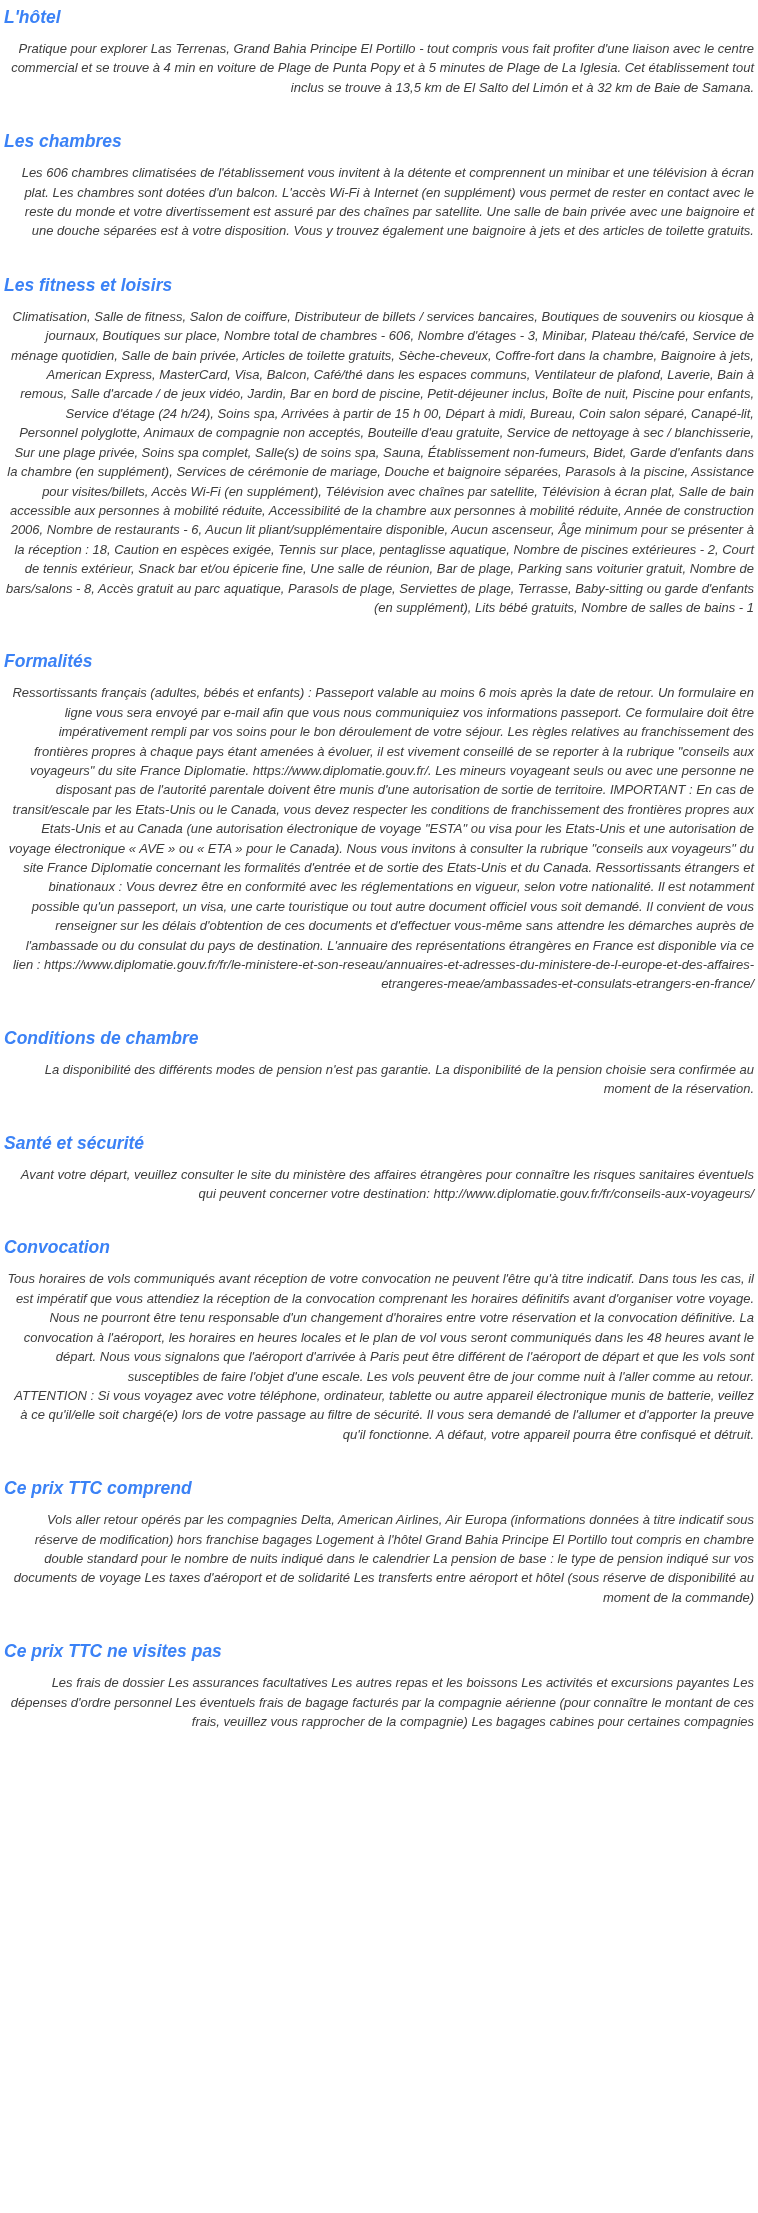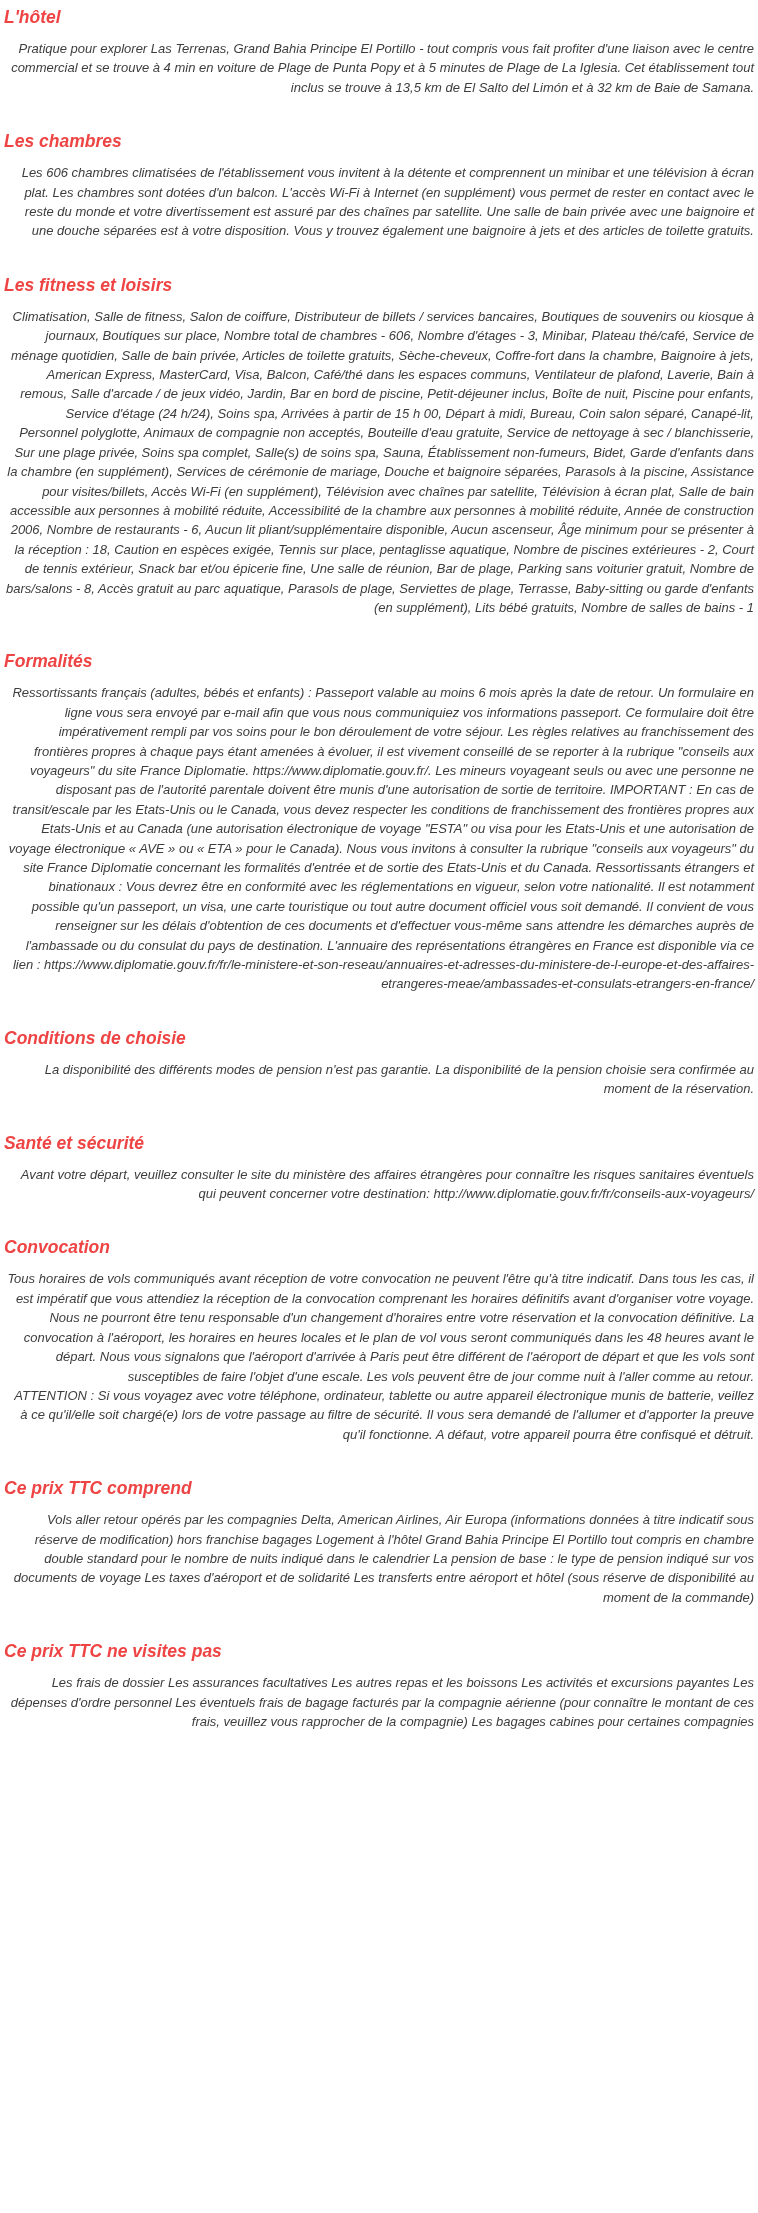--- a/index.html
+++ b/index.html
@@ -18,21 +18,21 @@
     box-sizing: border-box;
     width: 758px;
     padding: 2px 4px 0 4px;
   }
   .sec h2 {
     font-family: "Liberation Sans", sans-serif;
     font-style: italic;
     font-weight: 700;
     font-size: 17.5px;
     line-height: 22px;
-    color: #ef4444;
+    color: #3b82f6;
     margin: 33px 0 11px 0;
     letter-spacing: 0;
   }
   .sec:first-child h2 {
     margin-top: 4px;
   }
   .sec p {
     font-family: "Liberation Sans", sans-serif;
     font-style: italic;
     font-weight: 400;
@@ -64,21 +64,21 @@
     <h2>Les fitness et loisirs</h2>
     <p>Climatisation, Salle de fitness, Salon de coiffure, Distributeur de billets / services bancaires, Boutiques de souvenirs ou kiosque à journaux, Boutiques sur place, Nombre total de chambres - 606, Nombre d'étages - 3, Minibar, Plateau thé/café, Service de ménage quotidien, Salle de bain privée, Articles de toilette gratuits, Sèche-cheveux, Coffre-fort dans la chambre, Baignoire à jets, American Express, MasterCard, Visa, Balcon, Café/thé dans les espaces communs, Ventilateur de plafond, Laverie, Bain à remous, Salle d'arcade / de jeux vidéo, Jardin, Bar en bord de piscine, Petit-déjeuner inclus, Boîte de nuit, Piscine pour enfants, Service d'étage (24 h/24), Soins spa, Arrivées à partir de 15 h 00, Départ à midi, Bureau, Coin salon séparé, Canapé-lit, Personnel polyglotte, Animaux de compagnie non acceptés, Bouteille d'eau gratuite, Service de nettoyage à sec / blanchisserie, Sur une plage privée, Soins spa complet, Salle(s) de soins spa, Sauna, Établissement non-fumeurs, Bidet, Garde d'enfants dans la chambre (en supplément), Services de cérémonie de mariage, Douche et baignoire séparées, Parasols à la piscine, Assistance pour visites/billets, Accès Wi-Fi (en supplément), Télévision avec chaînes par satellite, Télévision à écran plat, Salle de bain accessible aux personnes à mobilité réduite, Accessibilité de la chambre aux personnes à mobilité réduite, Année de construction 2006, Nombre de restaurants - 6, Aucun lit pliant/supplémentaire disponible, Aucun ascenseur, Âge minimum pour se présenter à la réception : 18, Caution en espèces exigée, Tennis sur place, pentaglisse aquatique, Nombre de piscines extérieures - 2, Court de tennis extérieur, Snack bar et/ou épicerie fine, Une salle de réunion, Bar de plage, Parking sans voiturier gratuit, Nombre de bars/salons - 8, Accès gratuit au parc aquatique, Parasols de plage, Serviettes de plage, Terrasse, Baby-sitting ou garde d'enfants (en supplément), Lits bébé gratuits, Nombre de salles de bains - 1</p>
   </section>
 
   <section class="sec">
     <h2>Formalités</h2>
     <p>Ressortissants français (adultes, bébés et enfants) : Passeport valable au moins 6 mois après la date de retour. Un formulaire en ligne vous sera envoyé par e-mail afin que vous nous communiquiez vos informations passeport. Ce formulaire doit être impérativement rempli par vos soins pour le bon déroulement de votre séjour. Les règles relatives au franchissement des frontières propres à chaque pays étant amenées à évoluer, il est vivement conseillé de se reporter à la rubrique "conseils aux voyageurs" du site France Diplomatie. https://www.diplomatie.gouv.fr/. Les mineurs voyageant seuls ou avec une personne ne disposant pas de l'autorité parentale doivent être munis d'une autorisation de sortie de territoire. IMPORTANT : En cas de transit/escale par les Etats-Unis ou le Canada, vous devez respecter les conditions de franchissement des frontières propres aux Etats-Unis et au Canada (une autorisation électronique de voyage "ESTA" ou visa pour les Etats-Unis et une autorisation de voyage électronique « AVE » ou « ETA » pour le Canada). Nous vous invitons à consulter la rubrique "conseils aux voyageurs" du site France Diplomatie concernant les formalités d'entrée et de sortie des Etats-Unis et du Canada. Ressortissants étrangers et binationaux : Vous devrez être en conformité avec les réglementations en vigueur, selon votre nationalité. Il est notamment possible qu'un passeport, un visa, une carte touristique ou tout autre document officiel vous soit demandé. Il convient de vous renseigner sur les délais d'obtention de ces documents et d'effectuer vous-même sans attendre les démarches auprès de l'ambassade ou du consulat du pays de destination. L'annuaire des représentations étrangères en France est disponible via ce lien : https://www.diplomatie.gouv.fr/fr/le-ministere-et-son-reseau/annuaires-et-adresses-du-ministere-de-l-europe-et-des-affaires-etrangeres-meae/ambassades-et-consulats-etrangers-en-france/</p>
   </section>
 
   <section class="sec">
-    <h2>Conditions de choisie</h2>
+    <h2>Conditions de chambre</h2>
     <p>La disponibilité des différents modes de pension n'est pas garantie. La disponibilité de la pension choisie sera confirmée au moment de la réservation.</p>
   </section>
 
   <section class="sec">
     <h2>Santé et sécurité</h2>
     <p>Avant votre départ, veuillez consulter le site du ministère des affaires étrangères pour connaître les risques sanitaires éventuels qui peuvent concerner votre destination: http://www.diplomatie.gouv.fr/fr/conseils-aux-voyageurs/</p>
   </section>
 
   <section class="sec">
     <h2>Convocation</h2>

